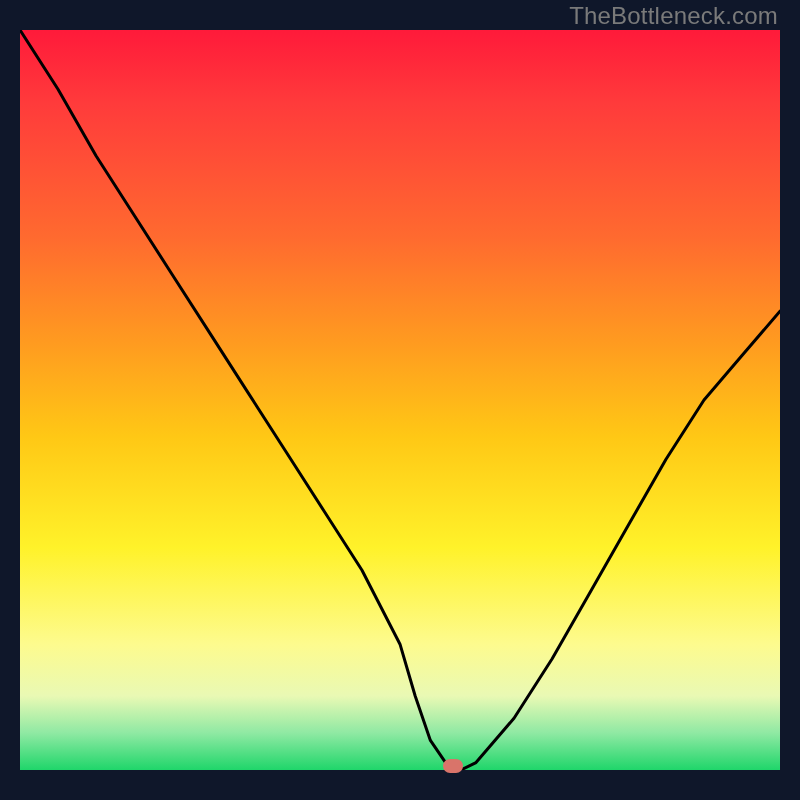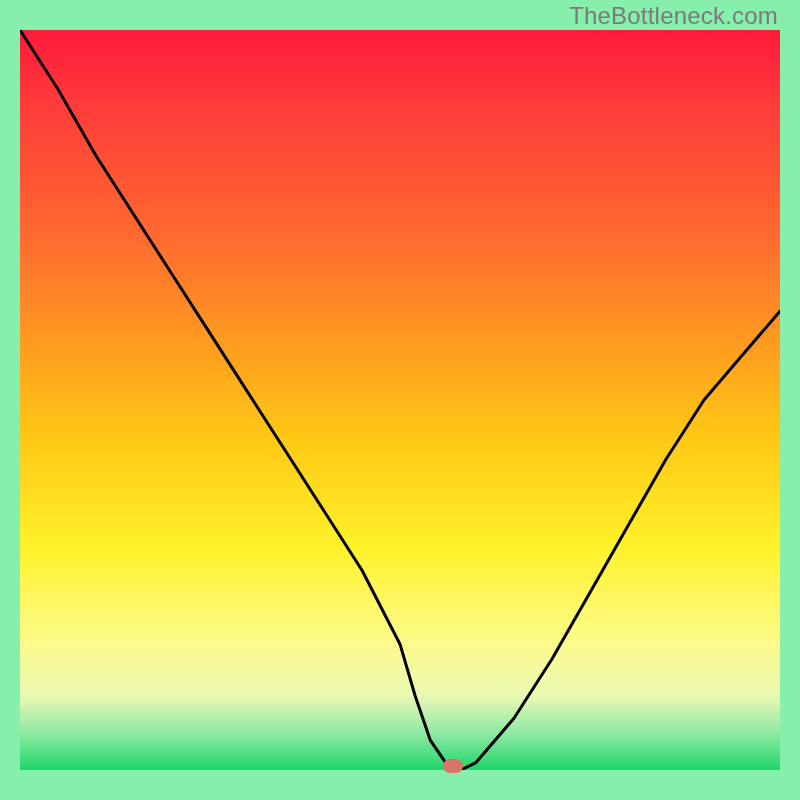--- a/index.html
+++ b/index.html
@@ -7,21 +7,21 @@
     padding: 0;
     width: 800px;
     height: 800px;
     background: #000;
     overflow: hidden;
   }
   .chart-wrap {
     position: relative;
     width: 800px;
     height: 800px;
-    background: #86efac;
+    background: #0f172a;
   }
   .watermark {
     position: absolute;
     top: 2px;
     right: 22px;
     font-family: Arial, Helvetica, sans-serif;
     font-size: 24px;
     color: #7a7a7a;
     letter-spacing: 0.2px;
     z-index: 3;

